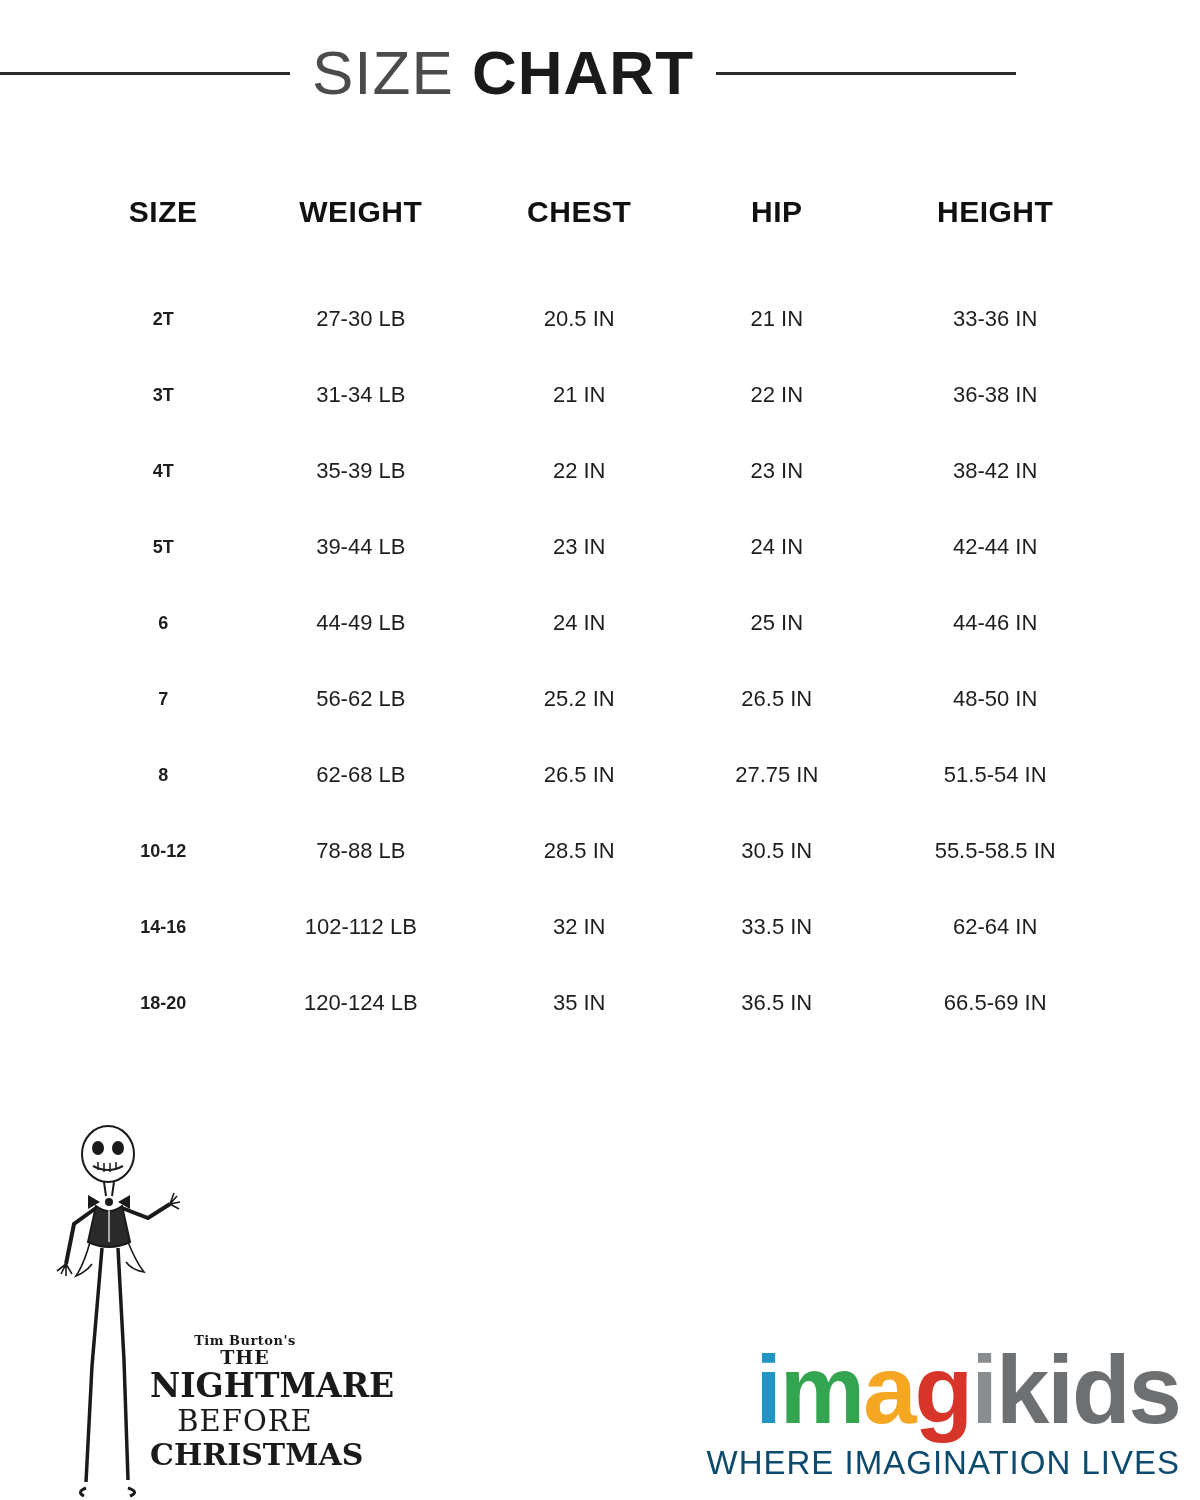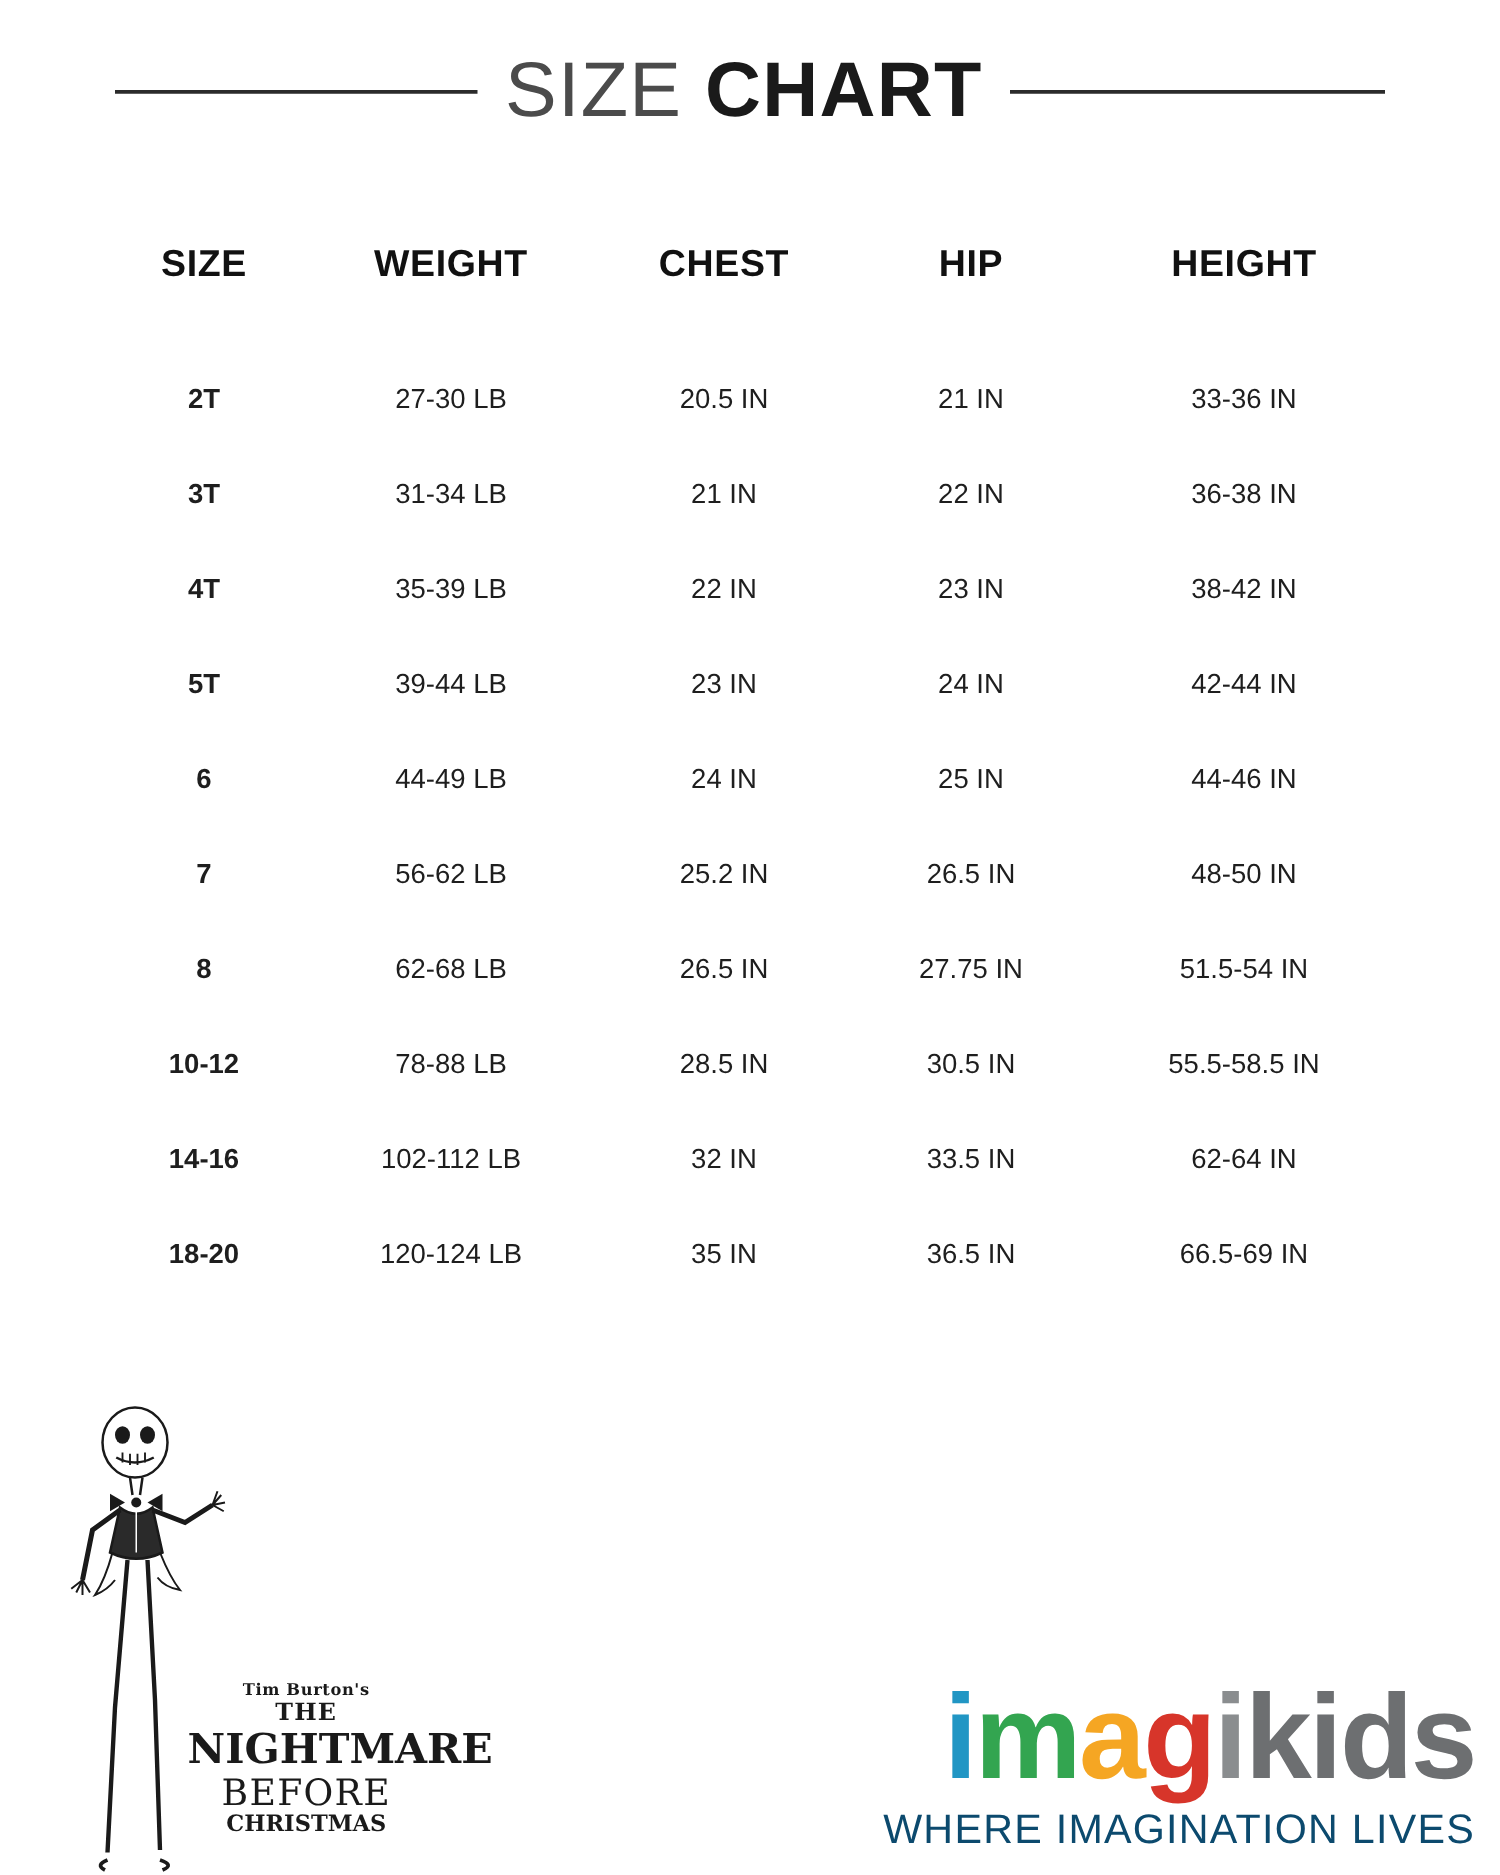--- a/index.html
+++ b/index.html
@@ -13,21 +13,20 @@
     font-family: "Liberation Sans", sans-serif;
     color: #1a1a1a;
     position: relative;
     overflow: hidden;
   }
 
   
   .header {
     display: flex;
     align-items: center;
-    justify-content: center;
     padding-top: 42px;
     gap: 22px;
   }
   .header .rule {
     height: 3px;
     background: #2b2b2b;
     flex: 0 0 auto;
   }
   .rule-left { width: 290px; }
   .rule-right { width: 300px; }
@@ -63,21 +62,21 @@
   }
   table.size-table td {
     font-size: 22px;
     color: #1e1e1e;
     text-align: center;
     padding: 25px 0;
     font-weight: 400;
   }
   table.size-table td.size-cell {
     font-weight: 800;
-    font-size: 22px;
+    font-size: 18px;
   }
   col.c-size   { width: 16%; }
   col.c-weight { width: 22%; }
   col.c-chest  { width: 20%; }
   col.c-hip    { width: 18%; }
   col.c-height { width: 24%; }
 
   
   .bottom {
     position: absolute;
@@ -124,21 +123,21 @@
     letter-spacing: 0px;
     margin-top: 1px;
   }
   .nbc-logo .l4 {
     font-size: 29px;
     font-weight: 400;
     letter-spacing: 1px;
     margin-top: 2px;
   }
   .nbc-logo .l5 {
-    font-size: 18px;
+    font-size: 30px;
     font-weight: 700;
     letter-spacing: 0px;
     margin-top: 2px;
   }
 
   
   .brand {
     position: absolute;
     right: 20px;
     bottom: 18px;

